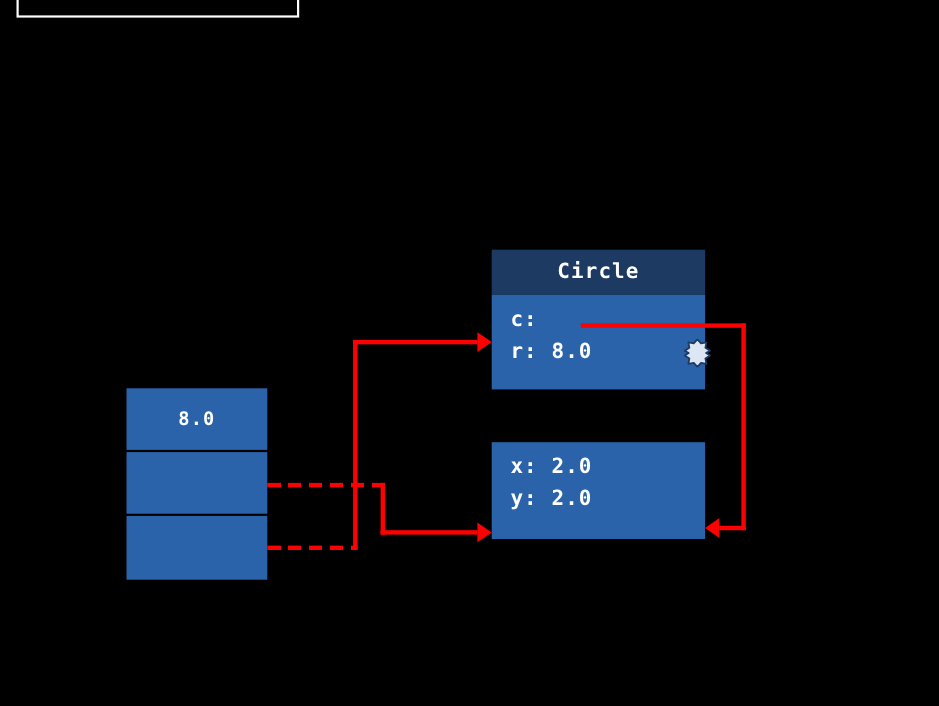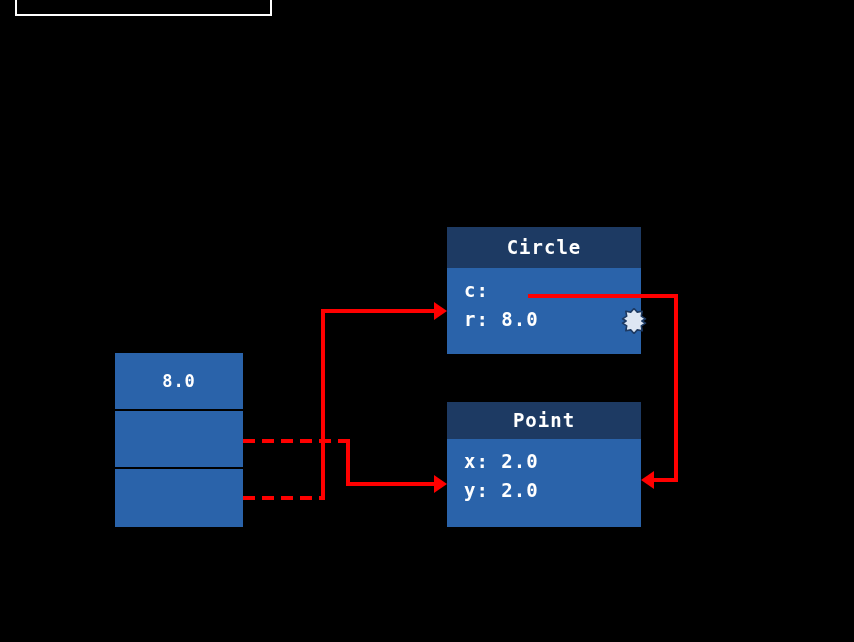--- a/index.html
+++ b/index.html
@@ -171,21 +171,20 @@
       </div>
       <div class="field-row">
         <span>r:</span>
         <span> </span>
         <span>8.0</span>
       </div>
     </div>
   </div>
 
   <div class="obj-box" id="point-box">
-    <div class="obj-header">Point</div>
     <div class="obj-body">
       <div class="field-row">
         <span>x:</span>
         <span> </span>
         <span>2.0</span>
       </div>
       <div class="field-row">
         <span>y:</span>
         <span> </span>
         <span>2.0</span>

